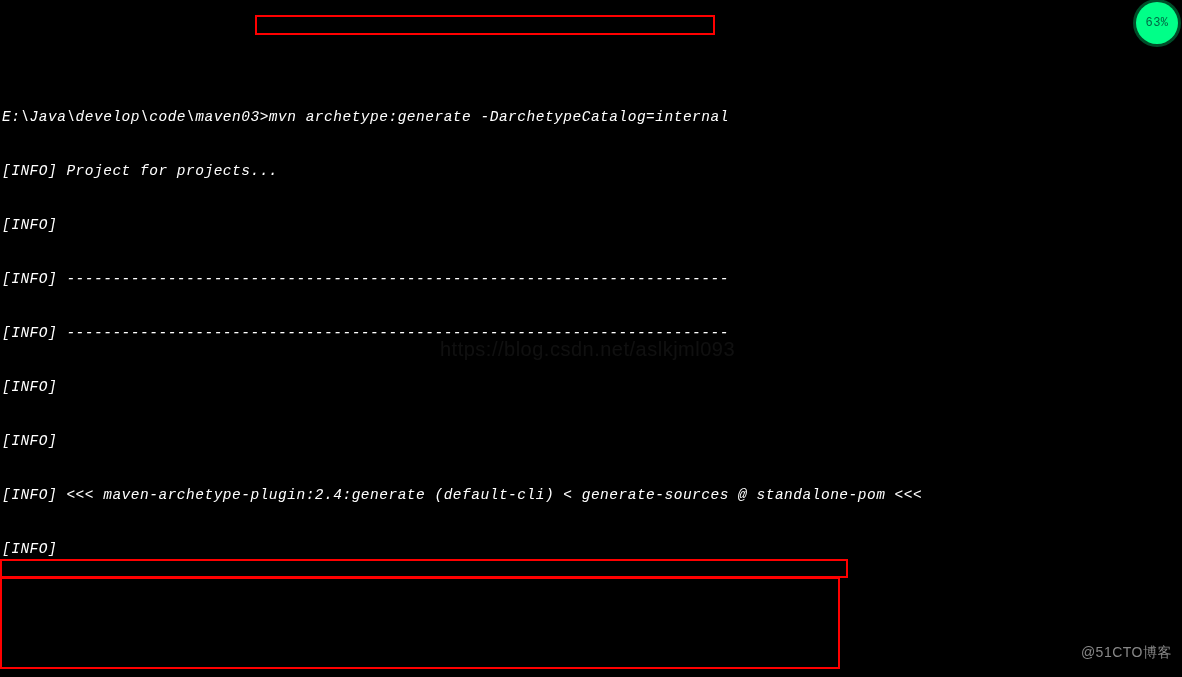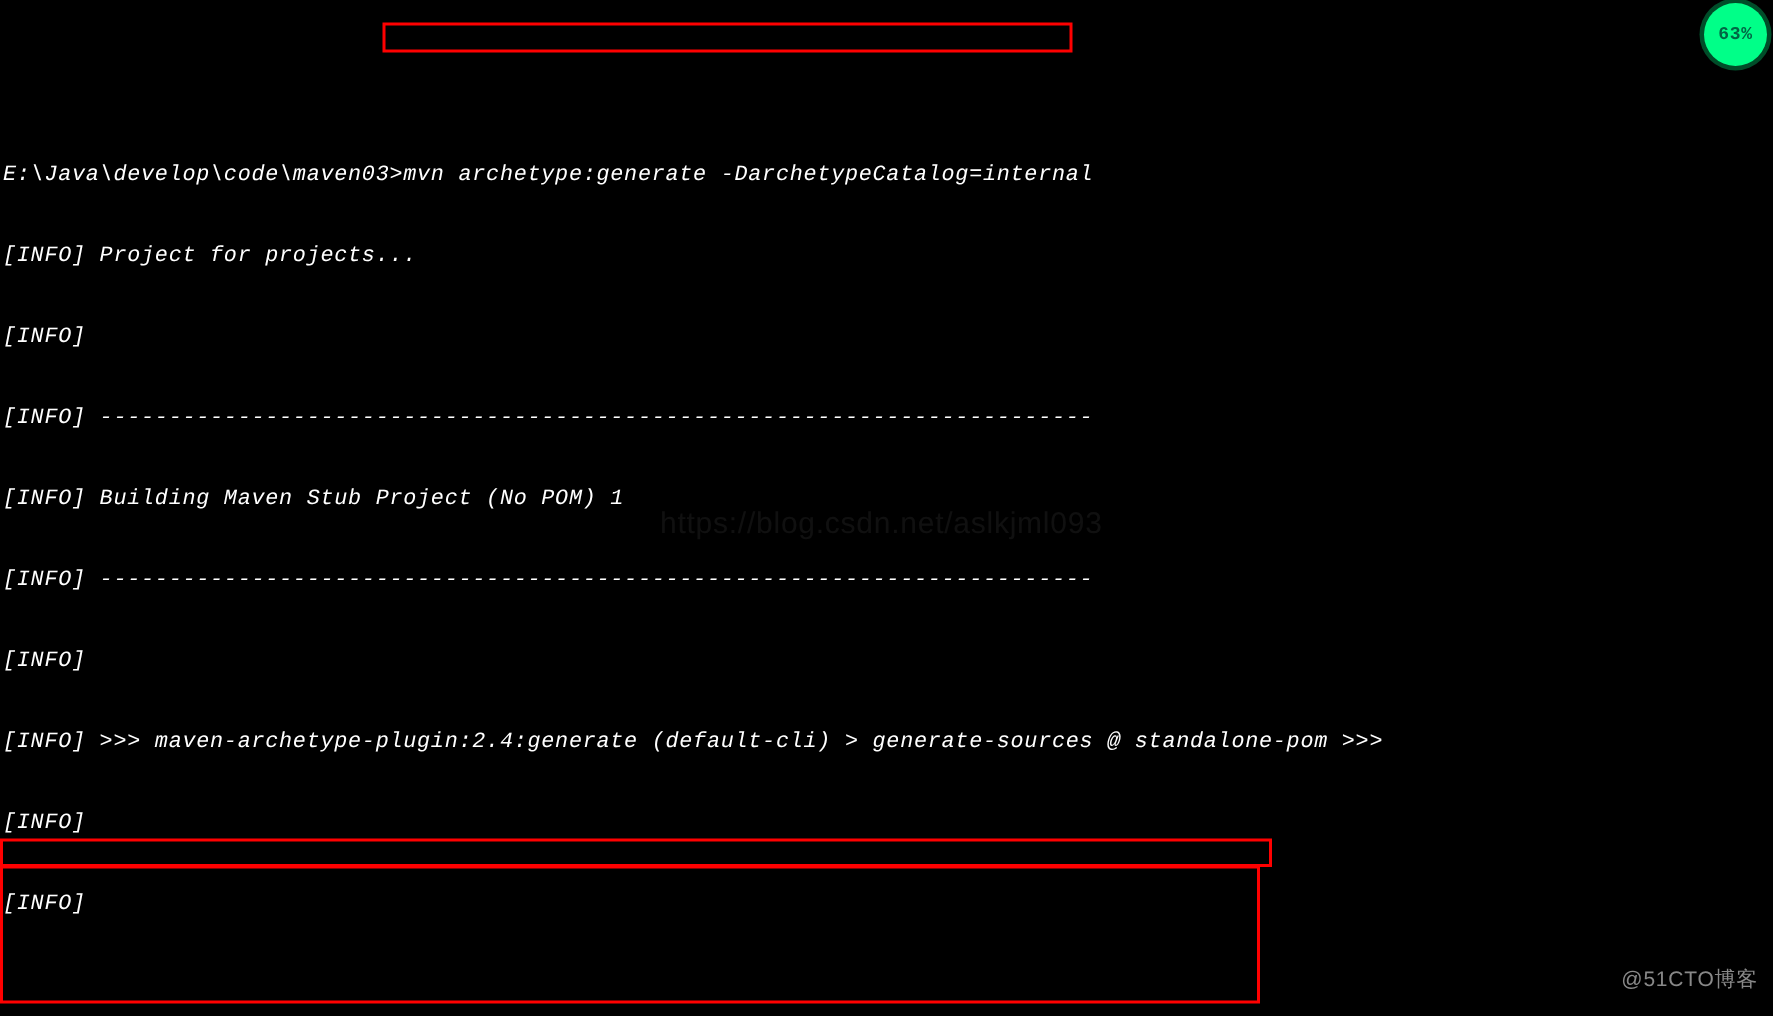--- a/index.html
+++ b/index.html
@@ -50,21 +50,21 @@
       right: 4px;
       width: 42px;
       height: 42px;
       border-radius: 50%;
       background: #00ff88;
       color: #006644;
       display: flex;
       align-items: center;
       justify-content: center;
       font-size: 12px;
-      font-weight: bold;
+      font-weight: normal;
       box-shadow: 0 0 0 3px rgba(0,255,136,0.3);
     }
     .watermark {
       position: absolute;
       bottom: 16px;
       right: 10px;
       color: #888;
       font-size: 14px;
       font-family: sans-serif;
       margin-top: 39px;
@@ -82,25 +82,24 @@
 </head>
 <body>
 
 
 
 <div class="terminal">
   <span class="line"><span>E:\Java\develop\code\maven03&gt;</span><span>mvn archetype:generate -DarchetypeCatalog=internal</span></span>
   <span class="line">[INFO] Project for projects...</span>
   <span class="line">[INFO]</span>
   <span class="line">[INFO] ------------------------------------------------------------------------</span>
-  <span class="line">[INFO] Building Maven Stub Project (No POM) 1</span>
   <span class="line">[INFO] ------------------------------------------------------------------------</span>
   <span class="line">[INFO]</span>
-  <span class="line">[INFO] &gt;&gt;&gt; maven-archetype-plugin:2.4:generate (default-cli) &gt; generate-sources @ standalone-pom &gt;&gt;&gt;</span>
   <span class="line">[INFO]</span>
+  <span class="line">[INFO] &lt;&lt;&lt; maven-archetype-plugin:2.4:generate (default-cli) &lt; generate-sources @ standalone-pom &lt;&lt;&lt;</span>
   <span class="line">[INFO]</span>
   
   
   
   
   
   
   
   
   

